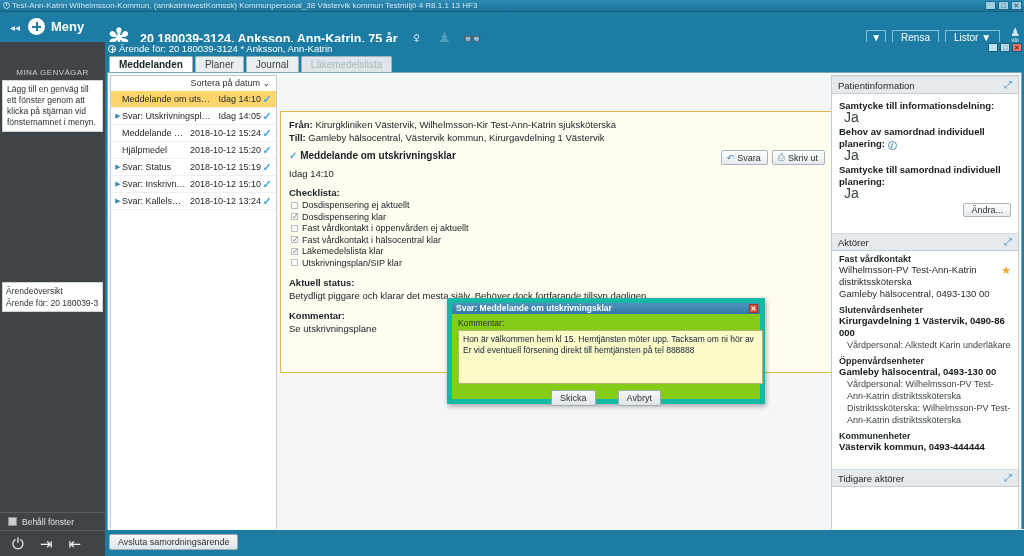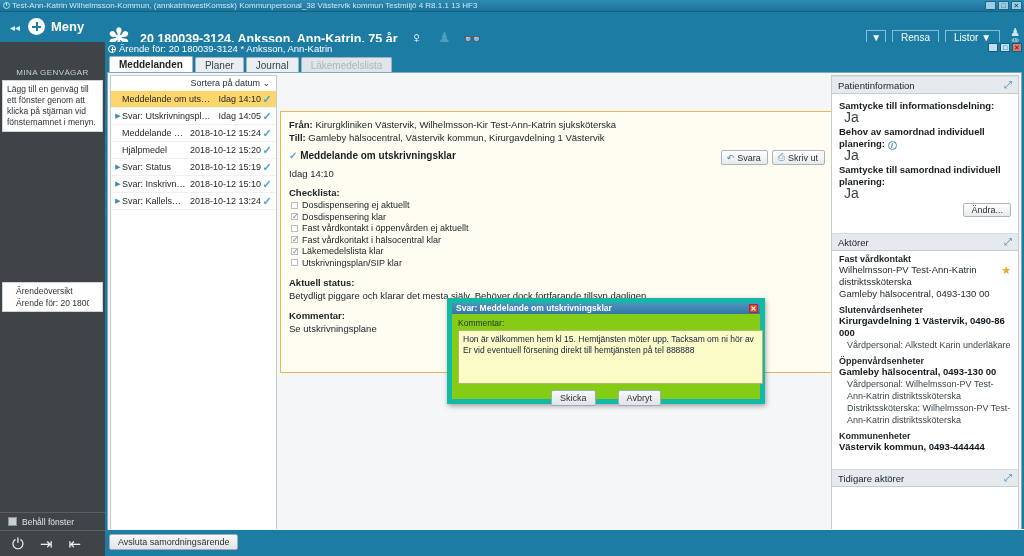--- a/index.html
+++ b/index.html
@@ -118,21 +118,21 @@
     font-size: 8px; letter-spacing: .4px; line-height: 14px; margin-top: 24px;
   }
   .shortcut-box {
     margin: 0 2px; background: #ffffff; color: #2c3134;
     font-size: 8.5px; line-height: 11px; padding: 3px 4px;
     border: 1px solid #cfd4d7;
   }
   .sidebar-mid {
     position: absolute; left: 2px; top: 240px; width: 101px;
     background: #ffffff; color: #2c3134; border: 1px solid #cfd4d7;
-    font-size: 8.5px; line-height: 12px; padding: 2px 13px;
+    font-size: 8.5px; line-height: 12px; padding: 2px 3px;
   }
   .sidebar-mid div { white-space: nowrap; overflow: hidden; }
   .keepwin {
     position: absolute; left: 0; bottom: 26px; width: 105px; height: 18px;
     border-top: 1px solid #595f63;
     display: flex; align-items: center; gap: 5px; padding-left: 8px;
     font-size: 8.5px; color: #dfe3e5;
   }
   .keepwin .cb {
     width: 9px; height: 9px; background: #c9ced1; border: 1px solid #8b9296; display:block;
@@ -165,21 +165,21 @@
   .crumb .cdot:after  { top:1.5px; left:3px; height:5px; width:1px; }
   .win-ctrls { position: absolute; right: 2px; top: 1px; display: flex; gap: 2px; }
   .win-ctrls span {
     width: 10px; height: 9px; background: #bfe0ed; border: 1px solid #125f80;
     font-size: 7px; line-height: 8px; text-align:center; color:#0b4d69; display:block;
   }
   .win-ctrls span.close { background:#e8766b; color:#5d1610; }
 
   
   .tabs {
-    position: absolute; left: 4px; top: 14px; display: flex; gap: 2px; align-items: flex-end;
+    position: absolute; left: 4px; top: 14px; display: flex; gap: 2px; align-items: flex-start;
   }
   .tab {
     background: #e9eef0; border: 1px solid #9fb3bc; border-bottom: none;
     font-size: 10px; padding: 2px 9px 2px 9px; color: #3a4246; cursor: pointer;
     border-radius: 2px 2px 0 0;
   }
   .tab.active { background: #ffffff; font-weight: bold; color: #1b2427; padding-bottom: 3px; }
   .tab.disabled { color: #aab8bd; background: #dfe5e8; cursor: default; }
 
   

